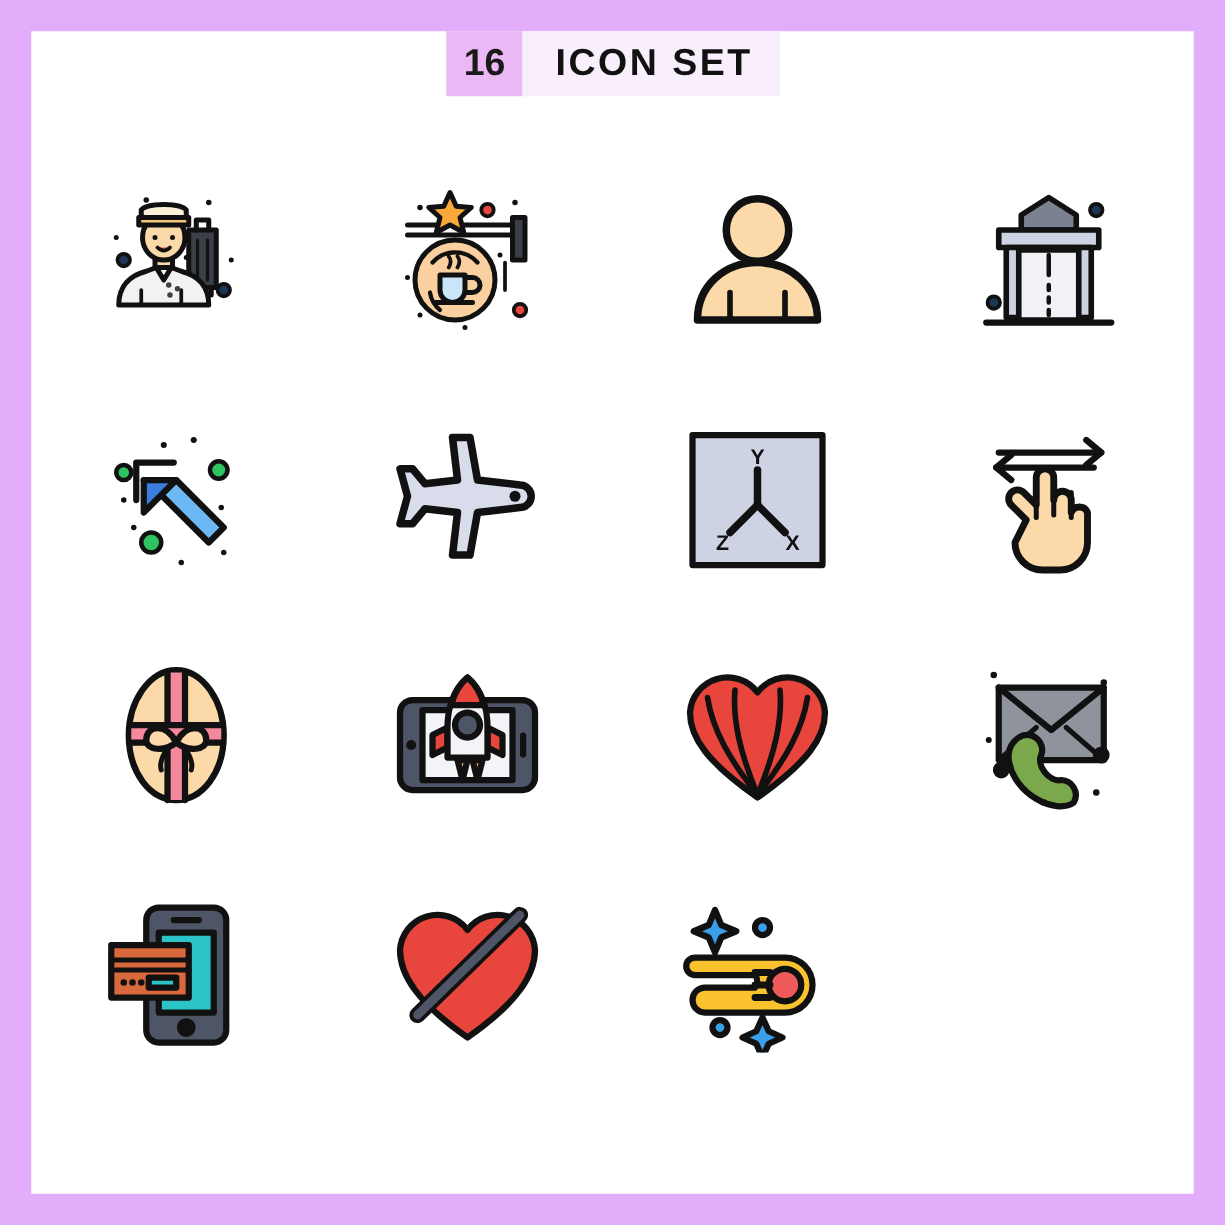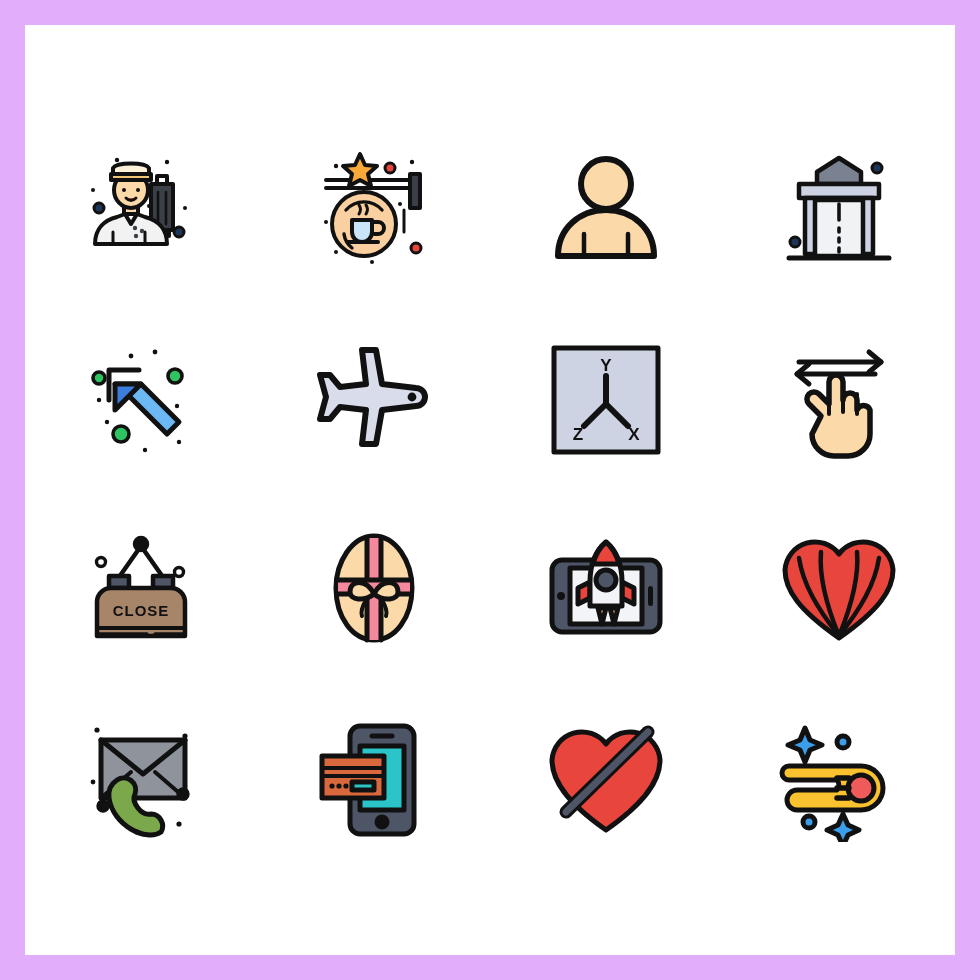--- a/index.html
+++ b/index.html
@@ -66,20 +66,24 @@
   }
   .icon-svg {
     display: block;
   }
 </style>
 </head>
 <body>
 
 <div class="page">
 
+  <div class="header">
+    <div class="count-badge">16</div>
+    <div class="title-box">ICON SET</div>
+  </div>
 
   <div class="grid">
 
     <div class="cell">
       <svg class="icon-svg" width="124" height="124" viewBox="0 0 124 124">
         <g stroke="#111111" stroke-width="4" stroke-linecap="round" stroke-linejoin="round">
 
           <path d="M72 36 h22 v46 h-22 z" fill="#3b4048"></path>
           <path d="M78 36 v-8 h10 v8" fill="none"></path>
           <path d="M79 44 v32 M87 44 v32" stroke-width="2.6"></path>
@@ -245,40 +249,20 @@
           <path d="M20 36 h78"></path>
           <path d="M32 26 l-12 10 12 10"></path>
         </g>
         <g stroke="#111111" stroke-width="5.5" stroke-linecap="round" stroke-linejoin="round">
           <path d="M44 78 l-12-12 a7 7 0 0 1 10-10 l10 10 v-22 a7 7 0 0 1 14 0 v18 a7 7 0 0 1 14 0 v10 a7 7 0 0 1 13 0 v24 a22 22 0 0 1-22 22 h-14 a22 22 0 0 1-22-22 z" fill="#fbd9a8"></path>
           <path d="M52 54 v22 M66 48 v26 M80 56 v20" stroke-width="4" fill="none"></path>
         </g>
       </svg>
     </div>
 
-    <div class="cell">
-      <svg class="icon-svg" width="124" height="124" viewBox="0 0 124 124">
-        <g stroke="#111111" stroke-width="4.5" stroke-linecap="round" stroke-linejoin="round">
-          <path d="M62 18 l-24 34 M62 18 l24 34" fill="none"></path>
-          <circle cx="62" cy="16" r="6" fill="#111111"></circle>
-          <path d="M30 48 h20 v12 h-20 z" fill="#4d5566"></path>
-          <path d="M74 48 h20 v12 h-20 z" fill="#4d5566"></path>
-          <path d="M18 74 a14 14 0 0 1 14-14 h60 a14 14 0 0 1 14 14 v34 h-88 z" fill="#a78568"></path>
-          <path d="M18 100 h88" stroke-width="4"></path>
-          <path d="M20 106 h48 M76 106 h28" stroke-width="3.4"></path>
-        </g>
-        <g font-family="'Liberation Sans', sans-serif" font-weight="bold" font-size="15" fill="#111111" text-anchor="middle" letter-spacing="1">
-          <text x="62" y="88">CLOSE</text>
-        </g>
-        <g stroke="#111111" stroke-width="3.4" fill="#ffffff">
-          <circle cx="22" cy="34" r="4.5"></circle>
-          <circle cx="100" cy="44" r="4.5"></circle>
-        </g>
-      </svg>
-    </div>
 
     <div class="cell">
       <svg class="icon-svg" width="124" height="124" viewBox="0 0 124 124">
         <g stroke="#111111" stroke-width="5" stroke-linecap="round" stroke-linejoin="round">
           <path d="M62 8 c22 0 38 26 38 52 c0 30-17 52-38 52 s-38-22-38-52 c0-26 16-52 38-52 z" fill="#fbd9a8"></path>
           <path d="M55 10 h14 v102 h-14 z" fill="#f4899d" stroke="none"></path>
           <path d="M55 10 v102 M69 10 v102" fill="none"></path>
           <path d="M26 52 h72 v14 h-72 z" fill="#f4899d" stroke="none"></path>
           <path d="M25 52 h74 M25 66 h74" fill="none"></path>
           <path d="M62 66 c-8-16-24-14-24-2 c0 8 14 10 24 2 z" fill="#fbd9a8"></path>

